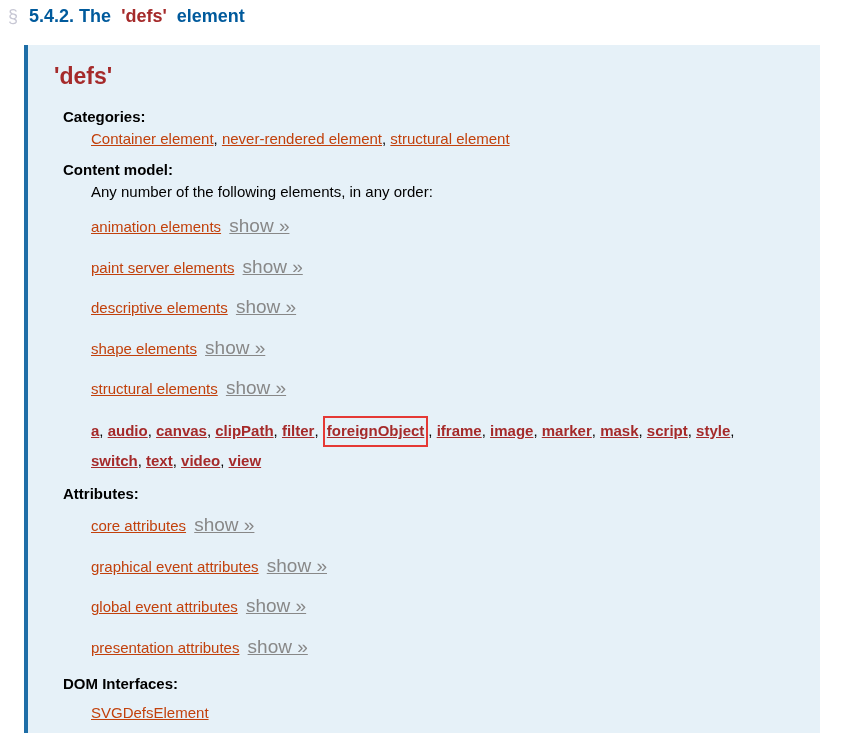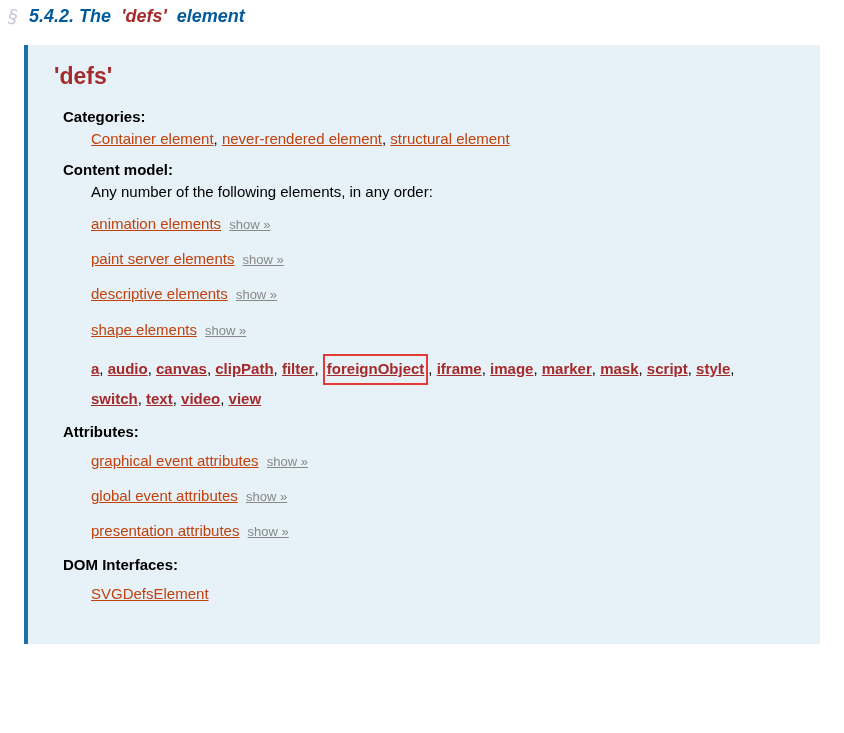--- a/index.html
+++ b/index.html
@@ -10,21 +10,20 @@
     font-size: 15px;
     background: #fff;
     color: #000;
     width: 844px;
   }
   .section-heading {
     padding: 6px 0 0 8px;
     font-size: 18px;
     font-weight: 600;
     color: #005a9c;
-    font-style: italic;
   }
   .section-heading .anchor {
     color: #c7c7d4;
     font-size: 18px;
     font-weight: 400;
     margin-right: 6px;
   }
   .section-heading .quoted {
     color: #a52a2a;
     font-weight: 700;
@@ -48,21 +47,21 @@
     font-size: 15px;
   }
   dd {
     margin: 0 0 4px 28px;
     line-height: 1.5;
   }
   a { color: #c2410c; text-decoration: underline; }
   a.red { color: #a52a2a; font-weight: 700; }
   .show {
     color: #888;
-    font-size: 13px;
+    font-size: 19px;
     text-decoration: underline;
     margin-left: 4px;
     font-weight: 400;
   }
   ul.sublist {
     list-style: none;
     padding: 0;
     margin: 10px 0 4px 0;
   }
   ul.sublist > li {
@@ -99,27 +98,29 @@
     <dd id="categories-dd"><a href="#">Container element</a>, <a href="#">never-rendered element</a>, <a href="#">structural element</a></dd>
 
     <dt>Content model:</dt>
     <dd>Any number of the following elements, in any order:</dd>
     <dd>
       <ul class="sublist" id="element-groups">
           <li><a href="#">animation elements</a> <a href="#" class="show">show »</a></li>
           <li><a href="#">paint server elements</a> <a href="#" class="show">show »</a></li>
           <li><a href="#">descriptive elements</a> <a href="#" class="show">show »</a></li>
           <li><a href="#">shape elements</a> <a href="#" class="show">show »</a></li>
+          <li><a href="#">structural elements</a> <a href="#" class="show">show »</a></li>
         </ul>
       <div class="inline-line" id="inline-elements"><a href="#" class="red">a</a><span class="sep">, </span><a href="#" class="red">audio</a><span class="sep">, </span><a href="#" class="red">canvas</a><span class="sep">, </span><a href="#" class="red">clipPath</a><span class="sep">, </span><a href="#" class="red">filter</a><span class="sep">, </span><span class="highlight-box"><a href="#" class="red">foreignObject</a></span><span class="sep">, </span><a href="#" class="red">iframe</a><span class="sep">, </span><a href="#" class="red">image</a><span class="sep">, </span><a href="#" class="red">marker</a><span class="sep">, </span><a href="#" class="red">mask</a><span class="sep">, </span><a href="#" class="red">script</a><span class="sep">, </span><a href="#" class="red">style</a><span class="sep">, </span><a href="#" class="red">switch</a><span class="sep">, </span><a href="#" class="red">text</a><span class="sep">, </span><a href="#" class="red">video</a><span class="sep">, </span><a href="#" class="red">view</a></div>
     </dd>
 
     <dt>Attributes:</dt>
     <dd>
       <ul class="sublist" id="attribute-groups">
+          <li><a href="#">core attributes</a> <a href="#" class="show">show »</a></li>
           <li><a href="#">graphical event attributes</a> <a href="#" class="show">show »</a></li>
           <li><a href="#">global event attributes</a> <a href="#" class="show">show »</a></li>
           <li><a href="#">presentation attributes</a> <a href="#" class="show">show »</a></li>
         </ul>
     </dd>
 
     <dt>DOM Interfaces:</dt>
     <dd>
       <ul class="sublist" id="dom-interfaces">
           <li><a href="#">SVGDefsElement</a></li>

